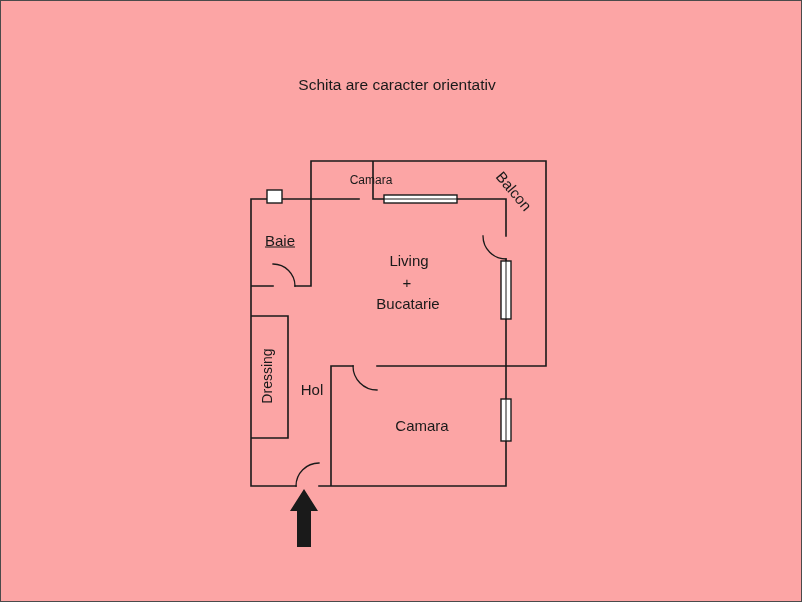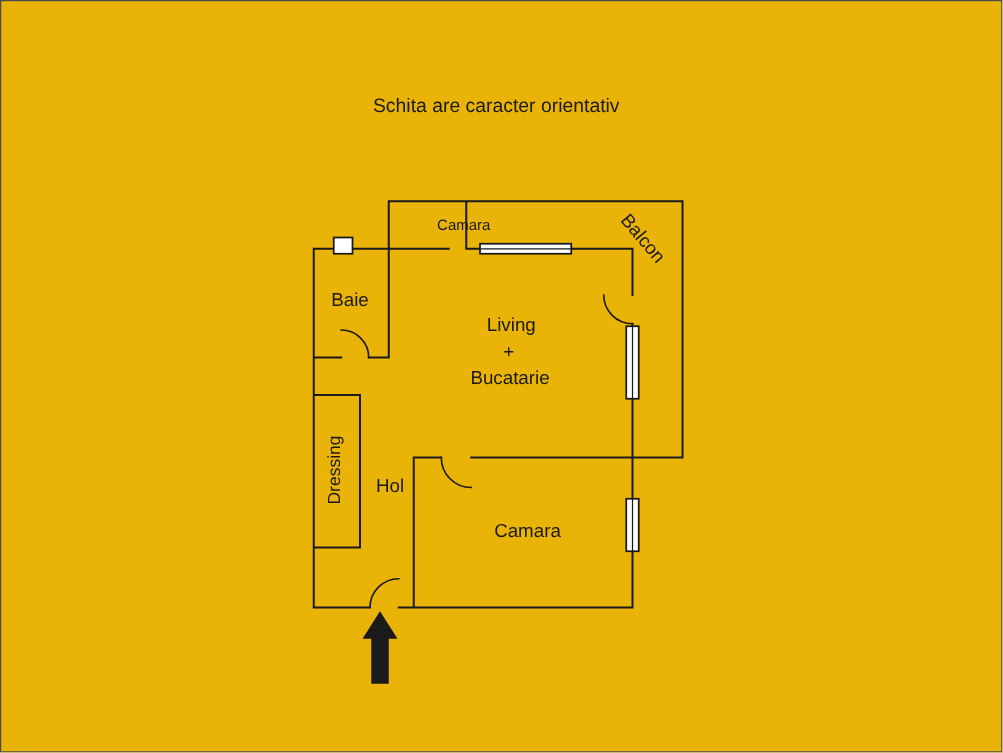--- a/index.html
+++ b/index.html
@@ -1,42 +1,42 @@
 <!DOCTYPE html>
 <html><head>
 <meta charset="utf-8">
 <style>
   html, body { margin: 0; padding: 0; background: #fff; }
   .page {
     position: relative;
     width: 800px;
     height: 600px;
     border: 1px solid #4a4a4a;
-    background: #eab308;
+    background: #fca5a5;
     font-family: "Liberation Sans", sans-serif;
     color: #1a1a1a;
     overflow: hidden;
   }
   .plan-svg {
     position: absolute;
     left: 0; top: 0;
     width: 800px; height: 600px;
   }
   .lbl {
     position: absolute;
     transform: translate(-50%, -50%);
     font-size: 15px;
     color: #1a1a1a;
     white-space: nowrap;
     line-height: 1;
   }
   .lbl-title   { left: 396px; top: 84px;  font-size: 15.5px; }
   .lbl-camara  { left: 338px; top: 179px; font-size: 12px; margin-left: 32px; }
   .lbl-balcon  { left: 513px; top: 190px; transform: translate(-50%,-50%) rotate(50deg); }
-  .lbl-baie    { left: 279px; top: 239px; }
+  .lbl-baie    { left: 279px; top: 239px; text-decoration: underline; }
   .lbl-living1 { left: 408px; top: 259px; }
   .lbl-living2 { left: 406px; top: 281px; }
   .lbl-living3 { left: 407px; top: 302px; }
   .lbl-dressing{ left: 266px; top: 375px; transform: translate(-50%,-50%) rotate(-90deg); font-size: 14px; }
   .lbl-hol     { left: 311px; top: 388px; }
   .lbl-camera  { left: 421px; top: 424px; }
 </style>
 </head>
 <body>
 

